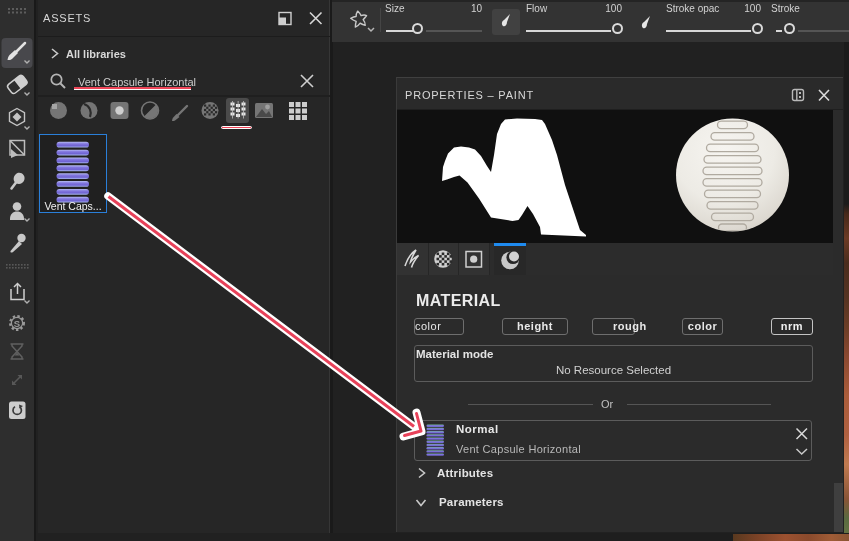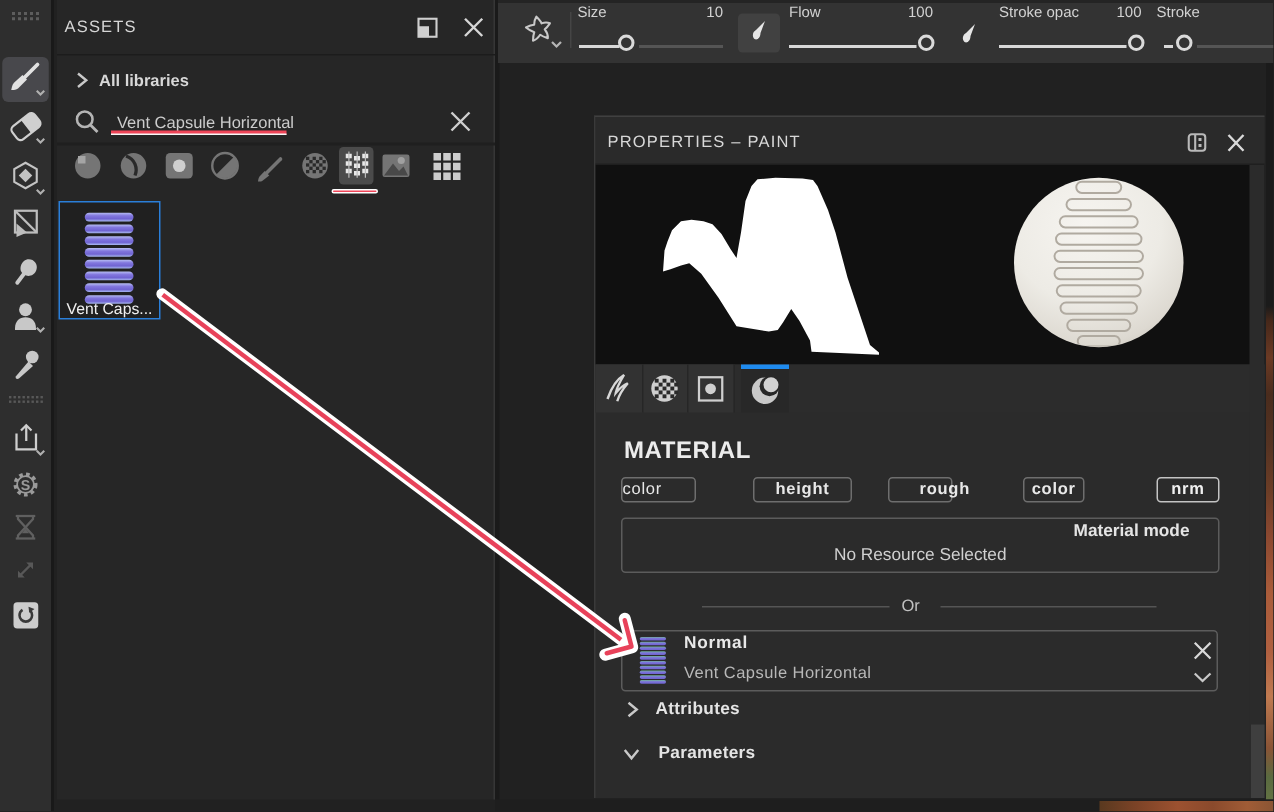--- a/index.html
+++ b/index.html
@@ -363,21 +363,21 @@
     <circle cx="117" cy="13.5" r="5" fill="#d2d2d2"></circle>
   </svg>
 
   <div class="txt" style="left:416px;top:292px;font-size:16px;font-weight:bold;letter-spacing:0.4px;color:#ececec;">MATERIAL</div>
   <div class="abs" style="left:414px;top:318px;width:50px;height:17px;border:1px solid #6e6e6e;border-radius:3px;color:#e8e8e8;font-size:11px;font-weight:normal;letter-spacing:0.5px;text-align:left;line-height:15px;">color</div>
   <div class="abs" style="left:502px;top:318px;width:66px;height:17px;border:1px solid #6e6e6e;border-radius:3px;color:#e8e8e8;font-size:11px;font-weight:bold;letter-spacing:0.5px;text-align:center;line-height:15px;">height</div>
   <div class="abs" style="left:592px;top:318px;width:43px;height:17px;border:1px solid #6e6e6e;border-radius:3px;color:#e8e8e8;font-size:11px;font-weight:bold;letter-spacing:0.5px;text-align:center;line-height:15px;padding-left:20px;">rough</div>
   <div class="abs" style="left:682px;top:318px;width:41px;height:17px;border:1px solid #6e6e6e;border-radius:3px;color:#e8e8e8;font-size:11px;font-weight:bold;letter-spacing:0.5px;text-align:center;line-height:15px;">color</div>
   <div class="abs" style="left:771px;top:318px;width:42px;height:17px;border:1.5px solid #c4c4c4;border-radius:3px;color:#f0f0f0;font-size:11px;font-weight:bold;letter-spacing:0.5px;text-align:center;line-height:14px;">nrm</div>
   <div class="abs" style="left:414px;top:345px;width:399px;height:37px;border:1px solid #5c5c5c;border-radius:3px;"></div>
-  <div class="txt" style="left:394px;top:348px;width:399px;text-align:right;font-size:11.5px;font-weight:bold;color:#e4e4e4;">Material mode</div>
+  <div class="txt" style="left:416px;top:348px;width:399px;text-align:left;font-size:11.5px;font-weight:bold;color:#e4e4e4;">Material mode</div>
   <div class="txt" style="left:414px;top:364px;width:399px;text-align:center;font-size:11.5px;color:#d0d0d0;">No Resource Selected</div>
   <div class="txt" style="left:601px;top:398px;font-size:11px;color:#c0c0c0;">Or</div>
   <div class="abs" style="left:468px;top:404px;width:125px;height:1px;background:#555;"></div>
   <div class="abs" style="left:627px;top:404px;width:144px;height:1px;background:#555;"></div>
 
   <div class="abs" style="left:414px;top:420px;width:398px;height:41px;border:1px solid #5c5c5c;border-radius:3px;"></div>
   <svg class="abs" style="left:426px;top:424px;" width="19" height="34" viewBox="0 0 19 34">
     <defs>
       <linearGradient id="pill2" x1="0" y1="0" x2="0" y2="1">
         <stop offset="0" stop-color="#72b29a"></stop>

